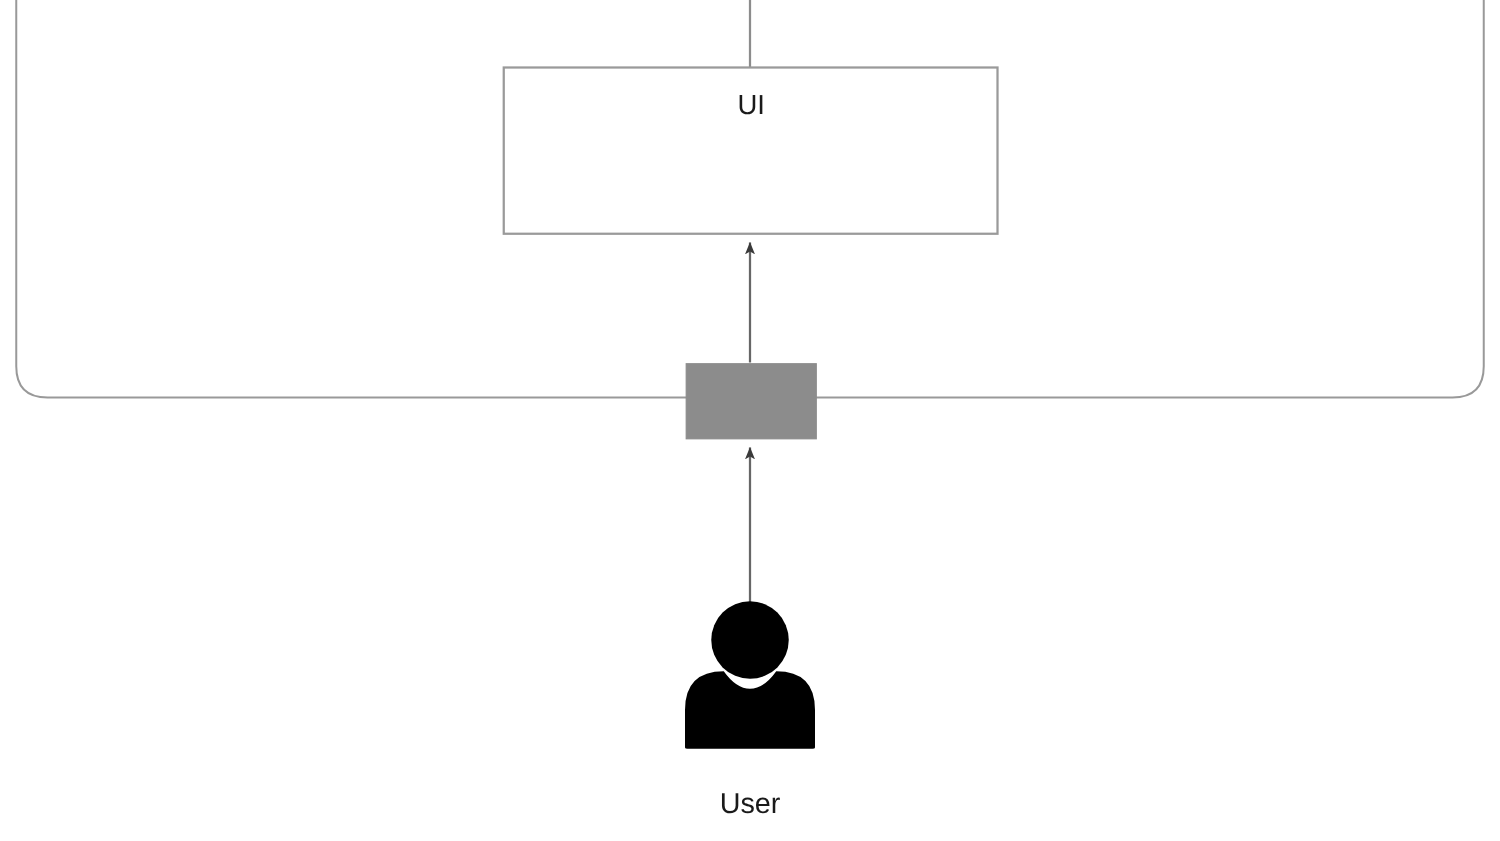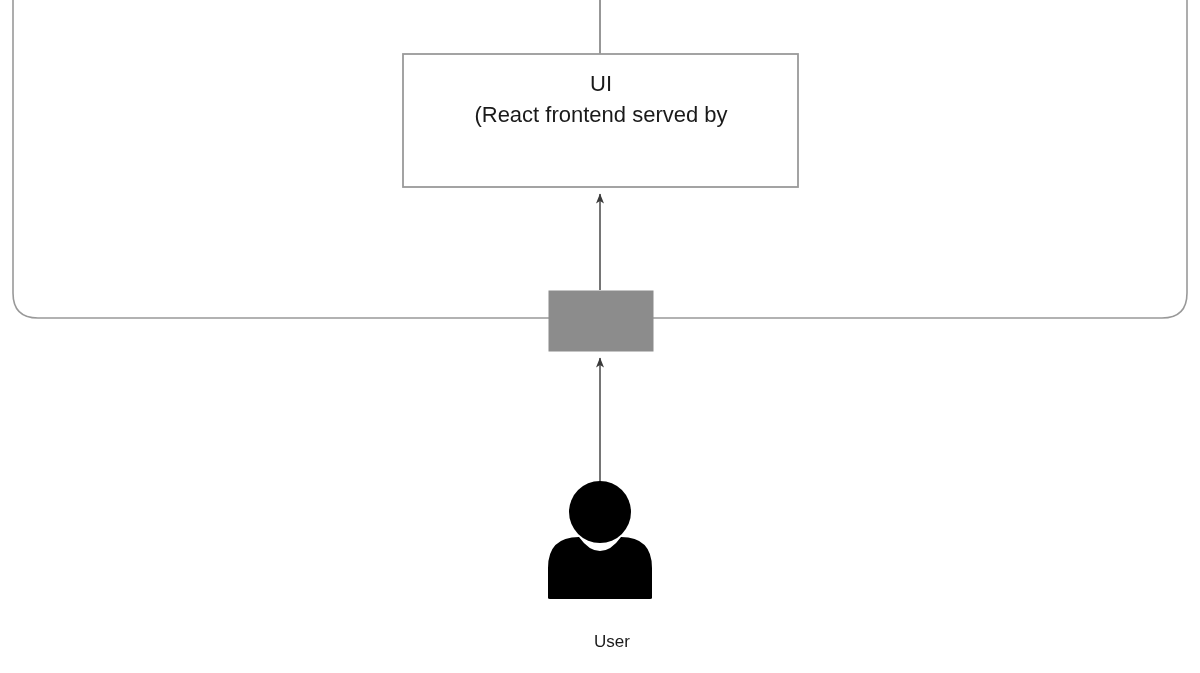--- a/index.html
+++ b/index.html
@@ -38,24 +38,24 @@
     top: 68px;
     width: 394px;
     font-size: 22px;
     line-height: 31px;
   }
   #ui-box-label .tline {
     display: block;
     white-space: nowrap;
   }
   #actor-label {
-    left: 512px;
+    left: 500px;
     top: 631px;
     width: 200px;
-    font-size: 17px;
+    font-size: 23px;
     line-height: 22px;
   }
 </style>
 </head>
 <body>
 
 <div id="canvas">
 
   <svg id="diagram-svg" viewBox="0 0 1200 673" xmlns="http://www.w3.org/2000/svg">
 
@@ -88,18 +88,17 @@
                L 652,598
                Q 652,599 650,599
                L 550,599
                Q 548,599 548,598 Z" fill="#000000"></path>
     </g>
 
   </svg>
 
   <div class="node-label" id="ui-box-label">
     <span class="tline">UI</span>
-    <span class="tline">(React frontend served by</span>
   </div>
 
   <div class="node-label" id="actor-label">User</div>
 
 </div>
 
 </body></html>

